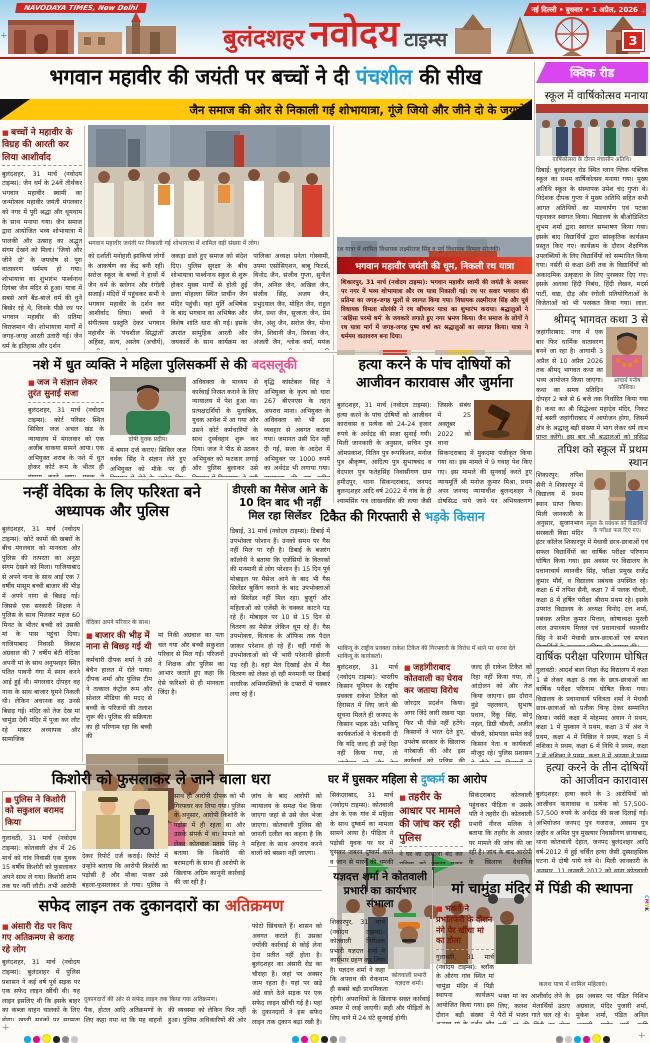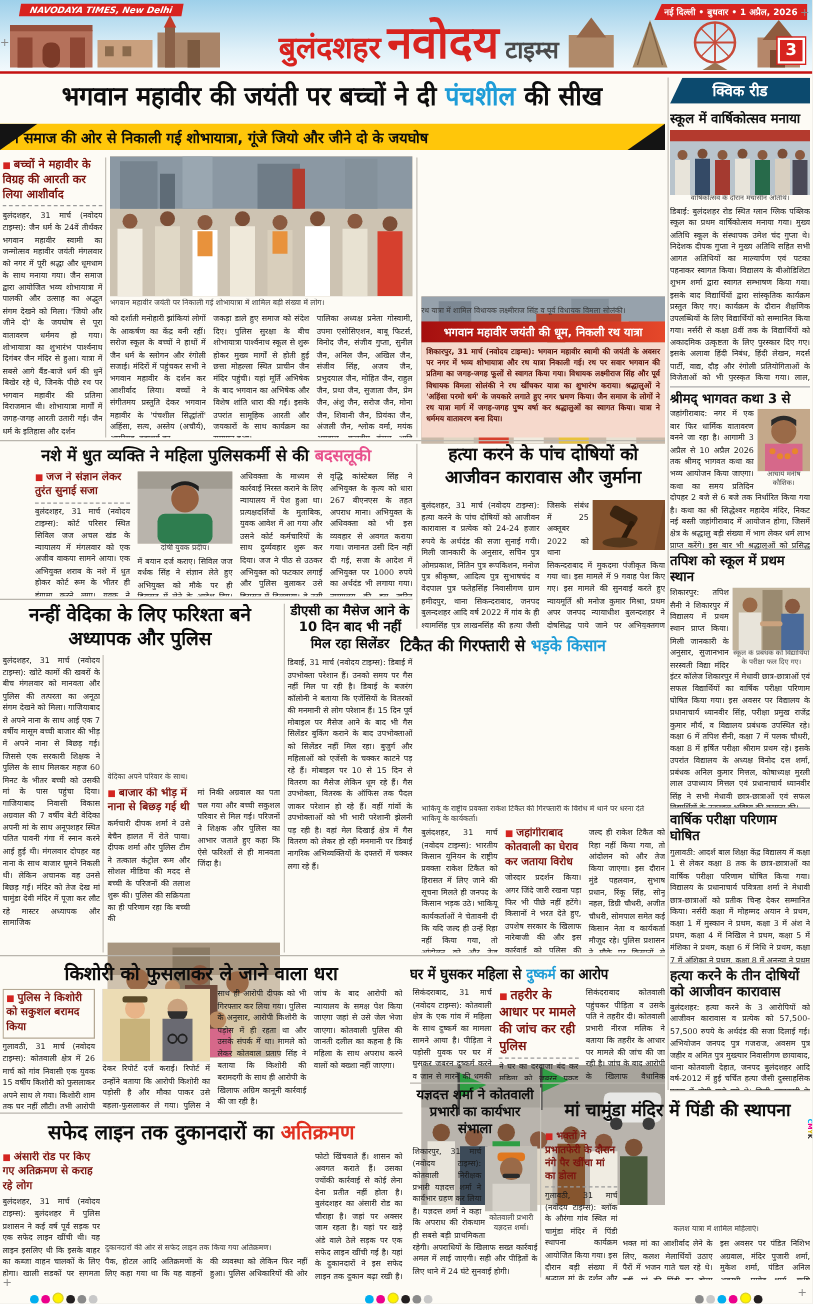--- a/index.html
+++ b/index.html
@@ -25,28 +25,28 @@
   #masthead{background:linear-gradient(#9ed0ea,#dff0f8 70%,#f3fafd);}
   .tag{background:#d8231f;color:#fff;font-weight:bold;font-style:italic;font-size:7px;
        padding:1px 8px;transform:skewX(-10deg);}
   .dateribbon{background:#d8231f;color:#fff;font-weight:bold;font-size:7px;padding:2px 8px;
        clip-path:polygon(6px 0,100% 0,100% 100%,0 100%);}
   .pageno{background:#d8231f;border:2px solid #fff;outline:1px solid #d8231f;color:#fff;
        font-weight:bold;font-size:13px;width:18px;height:17px;display:flex;align-items:center;justify-content:center;}
   .title-red{color:#d8231f;font-weight:bold;}
   .title-grey{color:#4a4a4a;font-weight:bold;}
   
-  #banner{background:#ffc60a;display:flex;align-items:center;justify-content:flex-start;}
+  #banner{background:#ffc60a;display:flex;align-items:center;justify-content:flex-end;}
   #banner::before,#banner::after{content:"";position:absolute;top:0;border-style:solid;}
   #banner::before{left:0;border-width:21px 30px 0 0;border-color:#141414 transparent transparent transparent;}
   #banner::after{right:0;border-width:0 0 21px 30px;border-color:transparent transparent #141414 transparent;}
   
-  .ribbon{background:#0c4a6e;color:#fff;font-weight:bold;font-size:12px;text-align:center;padding:2px 0;
+  .ribbon{background:#d946ef;color:#fff;font-weight:bold;font-size:12px;text-align:center;padding:2px 0;
        clip-path:polygon(10px 0,100% 0,100% 100%,0 100%);}
-  .qhead{font-weight:bold;font-size:10.5px;color:#111;text-align:left;line-height:1.2;border-top:1px solid #aaa;padding-top:3px;}
+  .qhead{font-weight:normal;font-size:10.5px;color:#111;text-align:right;line-height:1.2;border-top:1px solid #aaa;padding-top:3px;}
   .qhead.first{border-top:none;}
   .qcap{font-size:5.6px;color:#444;text-align:center;line-height:1.25;}
   .floatimg{float:right;margin:0 0 2px 3px;}
   
   .redbox-h{background:linear-gradient(90deg,#a50f0f,#e5482a);color:#fff;font-weight:bold;
        font-size:9px;padding:2px 4px;text-align:center;white-space:nowrap;}
   .redbox-b{background:#f6d9cc;color:#551007;font-size:6px;line-height:1.5;padding:3px 4px;text-align:justify;font-weight:bold;}
   .dots span{display:inline-block;width:7px;height:7px;border-radius:50%;margin-right:2px;}
   .crop{position:absolute;color:#8a8a8a;font-size:9px;}
   .cmykv{position:absolute;font-size:5px;font-weight:bold;line-height:1.05;writing-mode:vertical-rl;}

